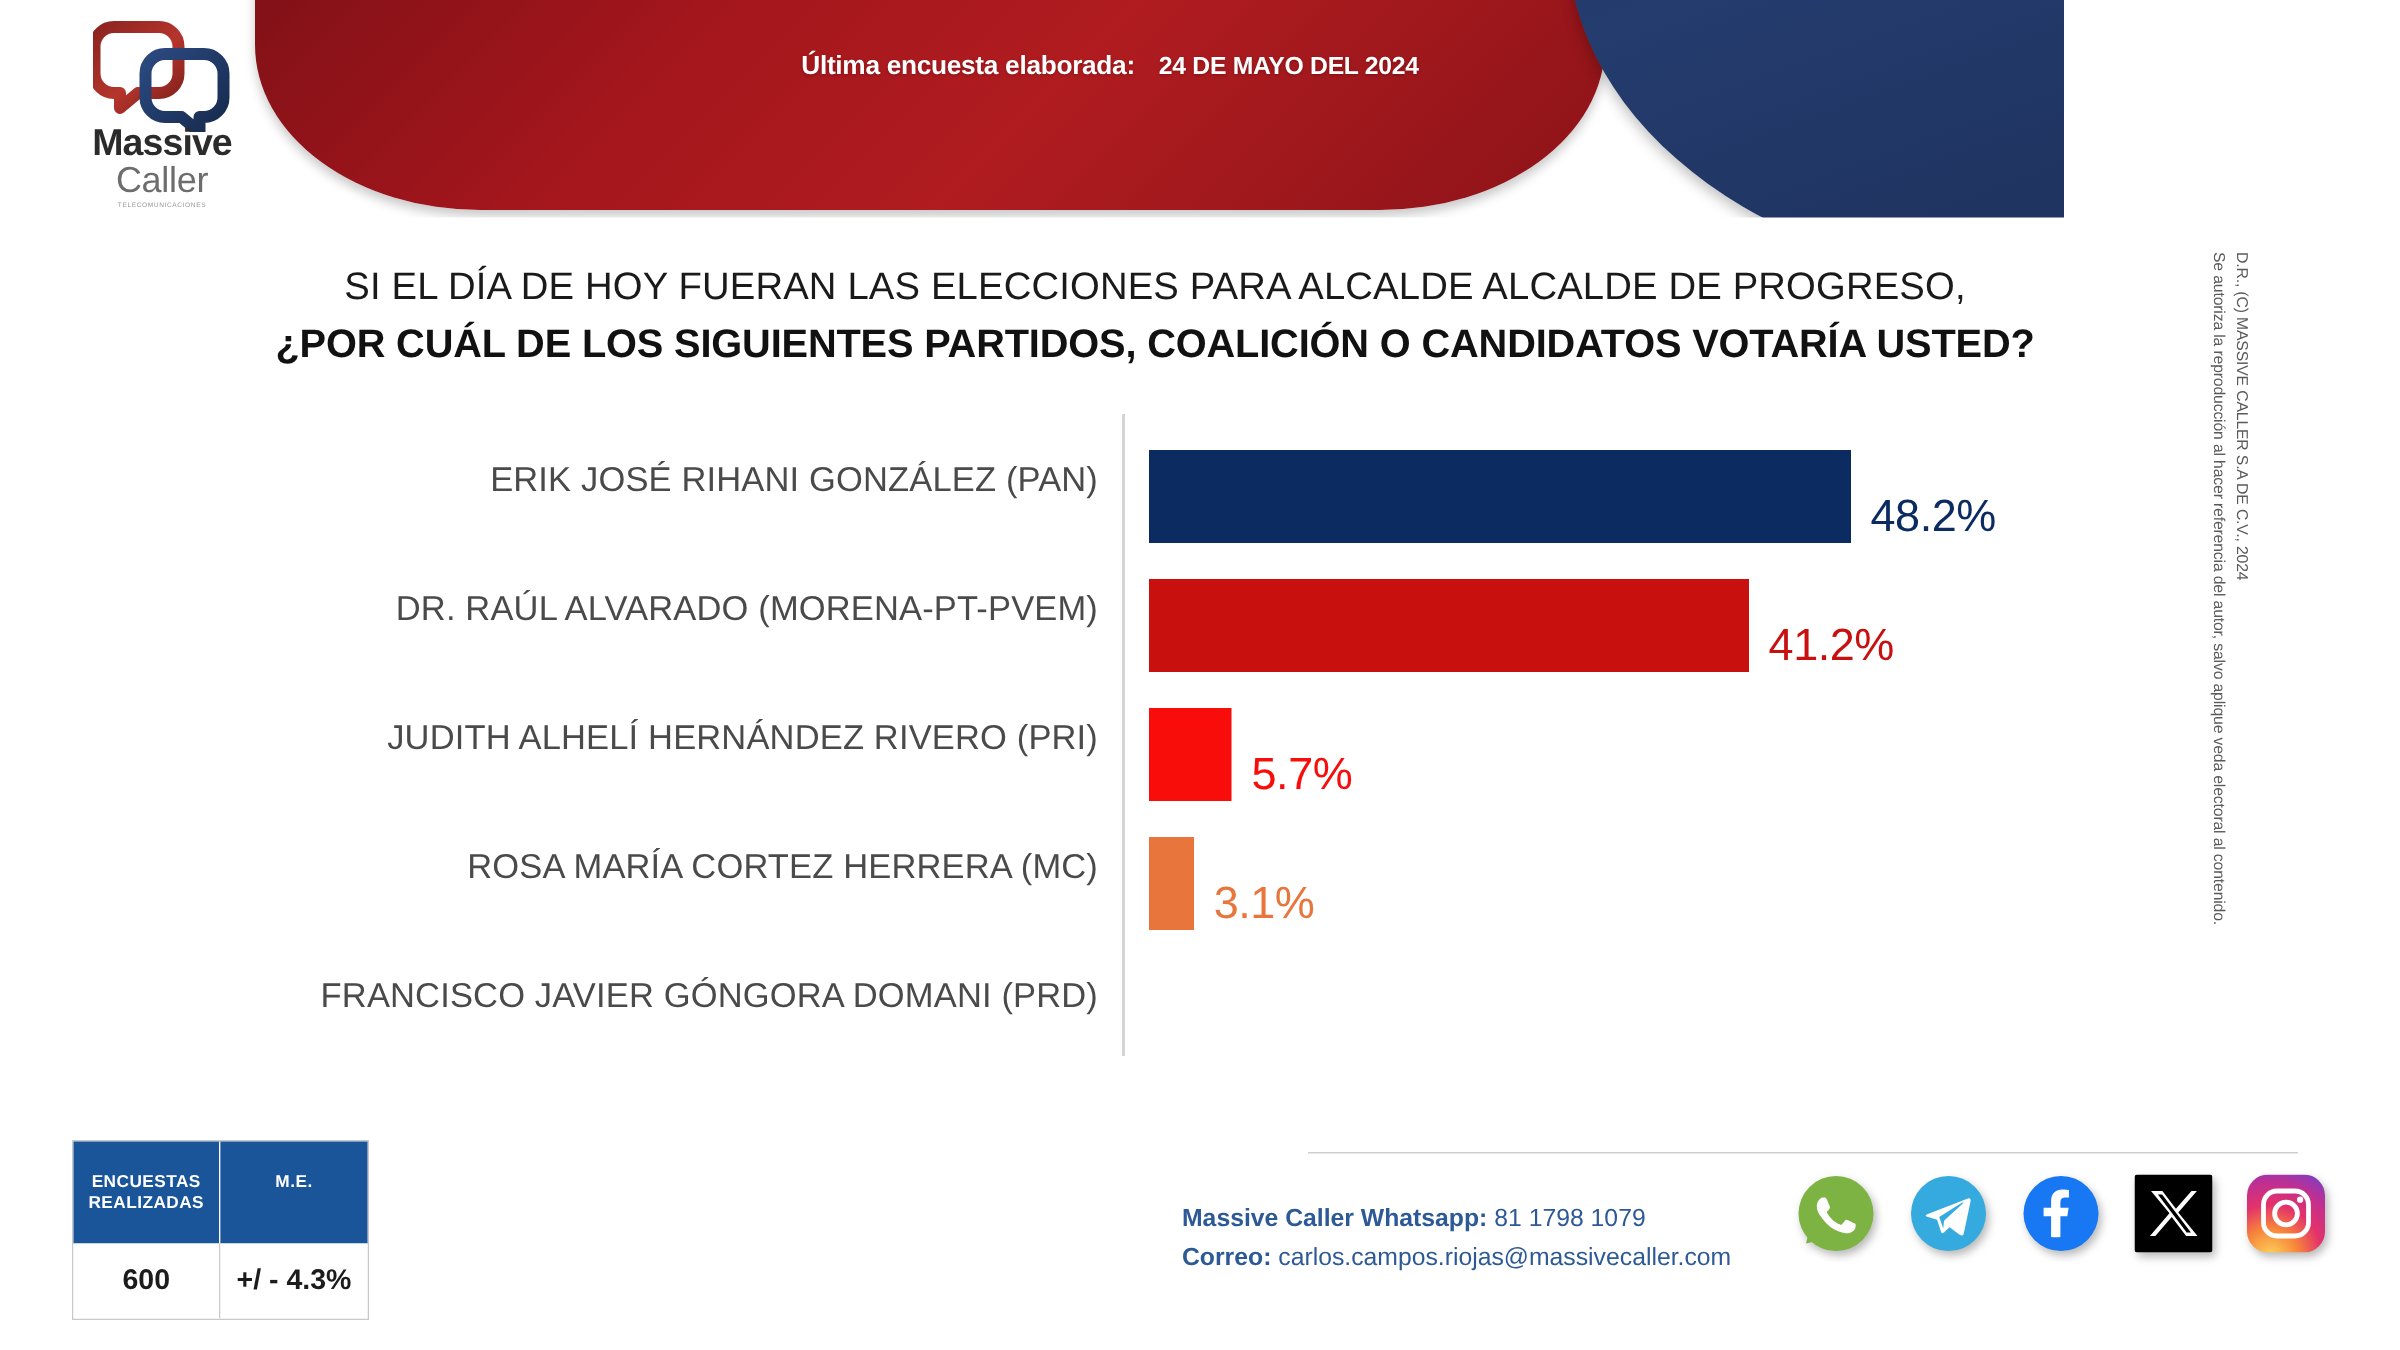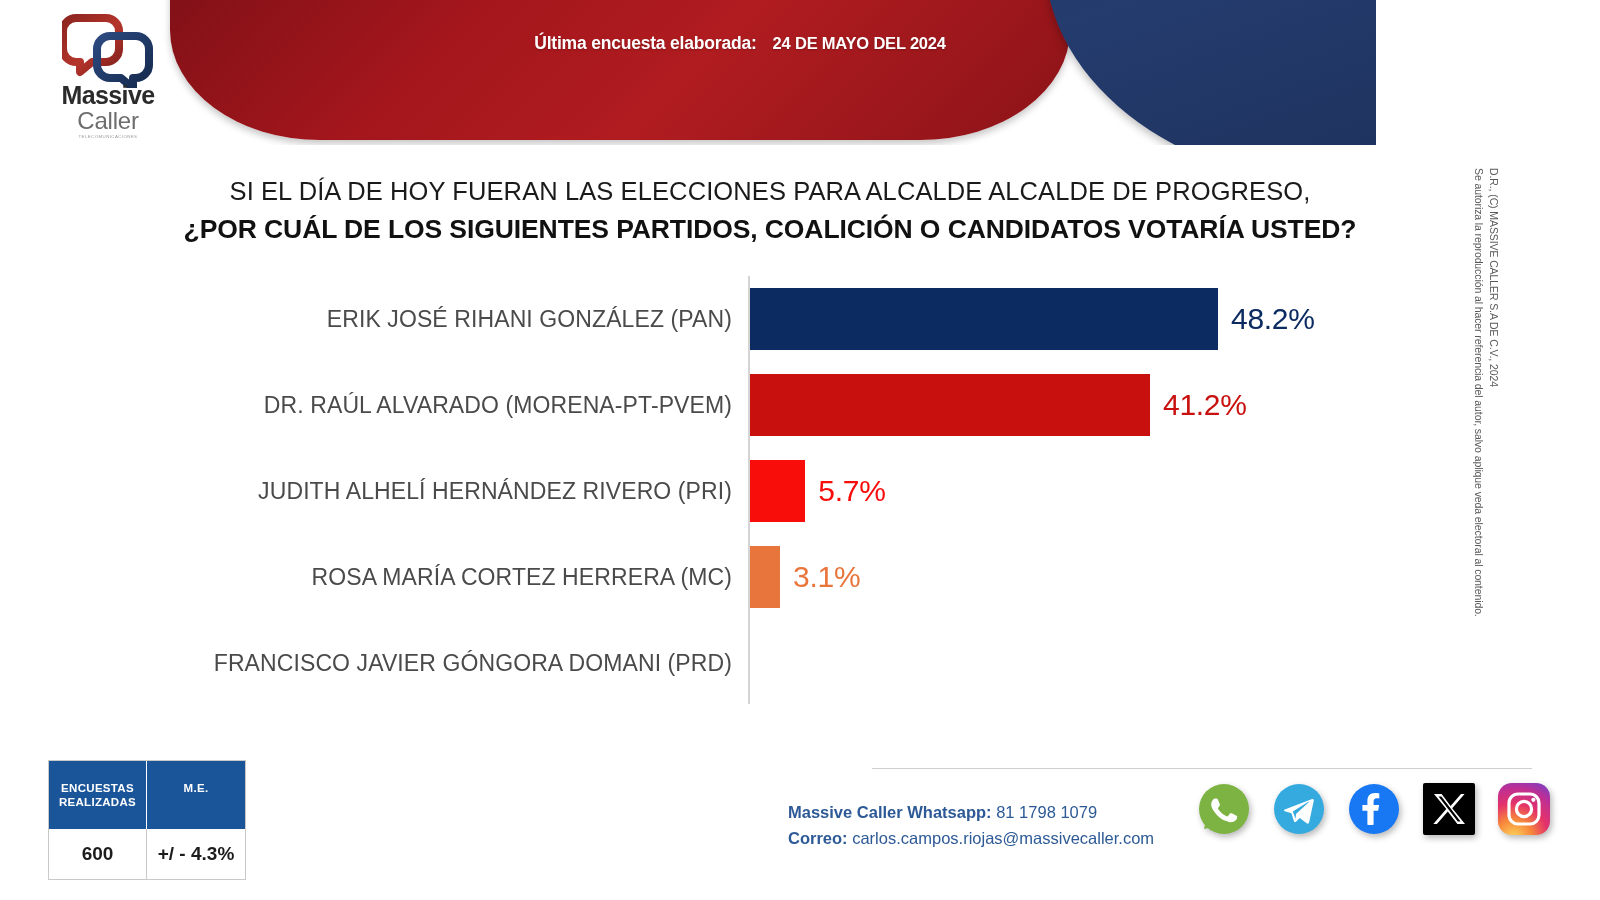--- a/index.html
+++ b/index.html
@@ -53,21 +53,21 @@
 
   
   .chart { position: absolute; top: 276px; left: 0; width: 1600px; height: 430px; }
   .axis-line { position: absolute; left: 748px; top: 0; width: 2px; height: 428px; background: #d4d4d4; }
   .row { position: absolute; left: 0; width: 1480px; height: 86px; }
   .row-label {
     position: absolute; left: 120px; top: 0; width: 612px; height: 86px;
     display: flex; align-items: center; justify-content: flex-end;
     font-size: 23px; color: #4a4a4a; letter-spacing: .1px; white-space: nowrap;
   }
-  .bar-track { position: absolute; left: 750px; top: 0; height: 86px; display: flex; align-items: center; }
+  .bar-track { position: absolute; left: 750px; top: 0; height: 86px; display: flex; align-items: flex-end; padding-left: 16px; }
   .bar { height: 62px; }
   .bar-value { font-size: 30px; font-weight: 500; margin-left: 13px; letter-spacing: -.3px; white-space: nowrap; }
 
   
   .stats { position: absolute; top: 760px; left: 48px; border: 1px solid #c9c9c9; background: #fff; }
   .stats-row { display: flex; }
   .stats .hcell {
     background: #1a5599; color: #fff; font-weight: 800; font-size: 11.5px;
     text-align: center; line-height: 14px; padding: 20px 6px; letter-spacing: .3px;
   }

